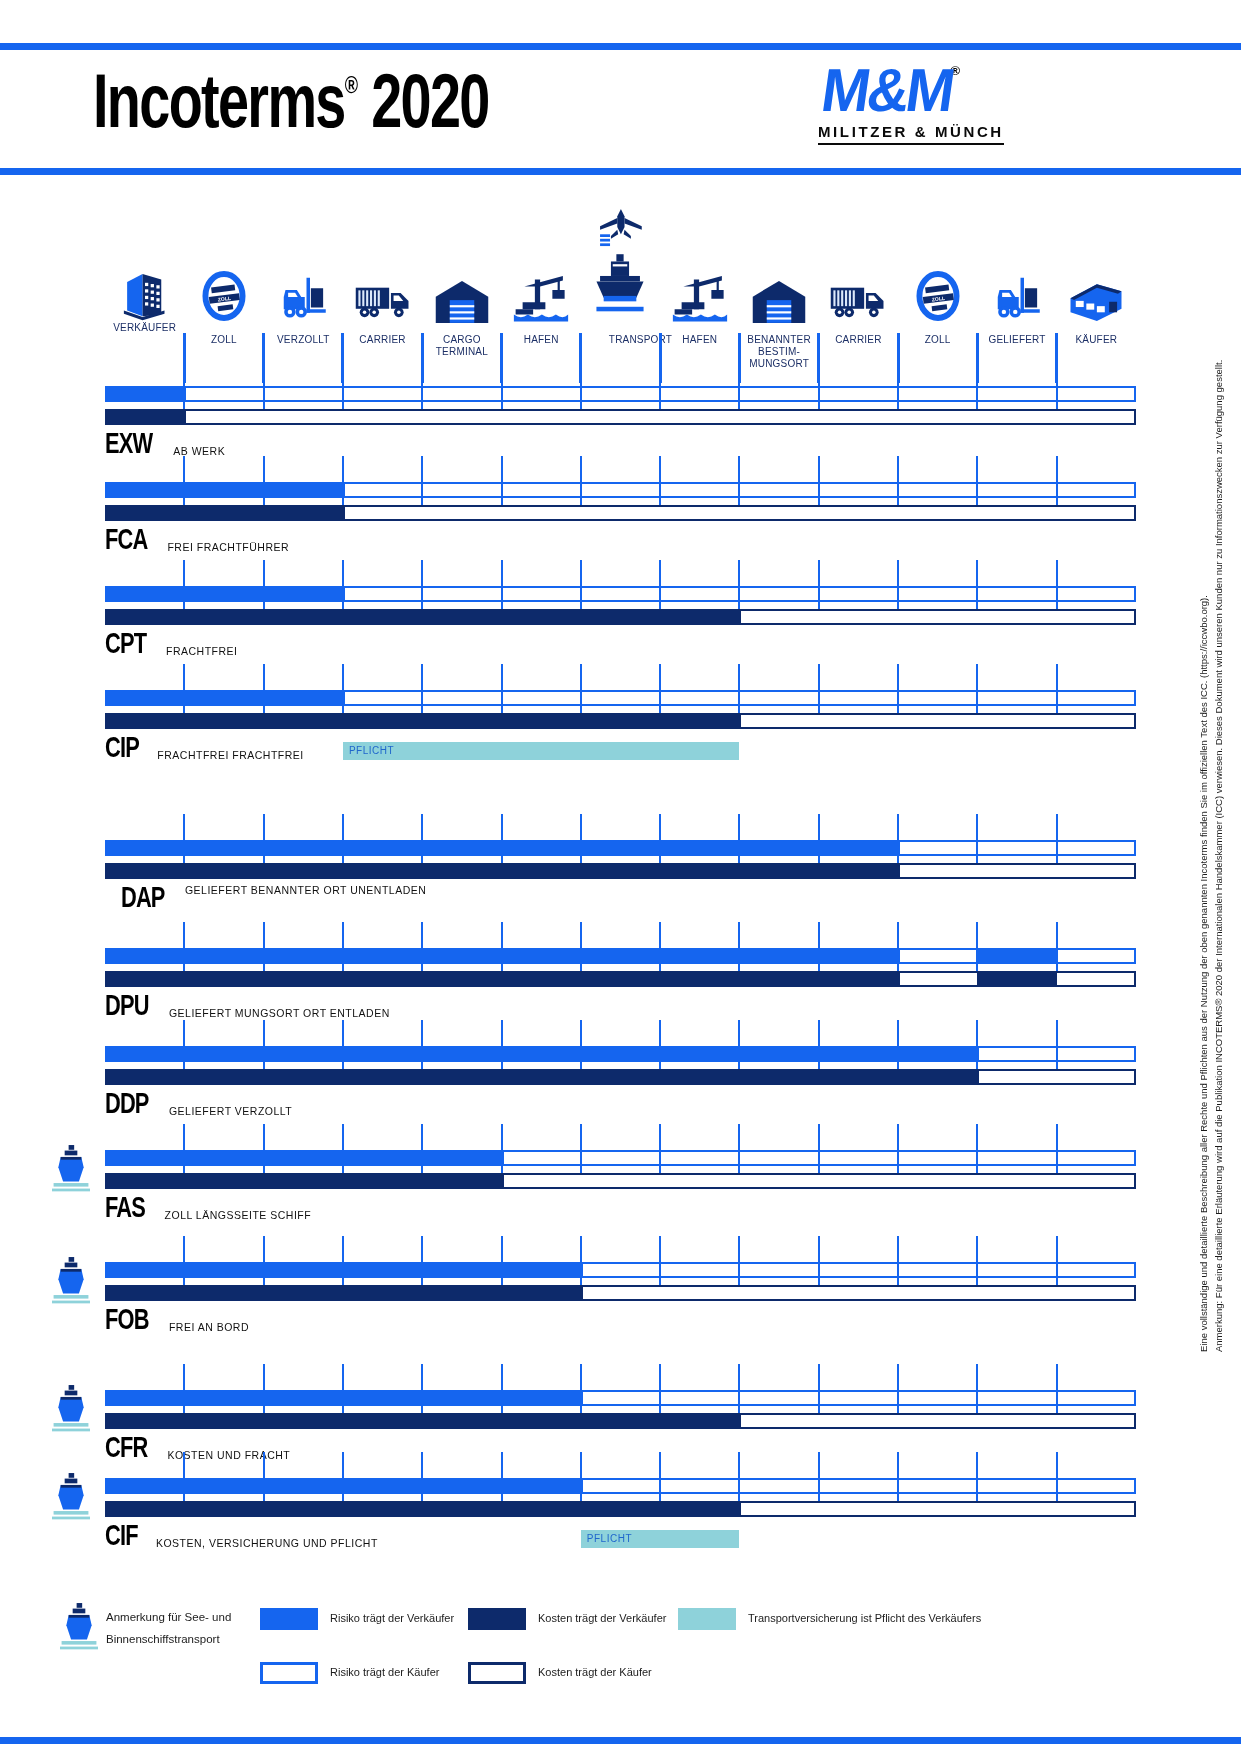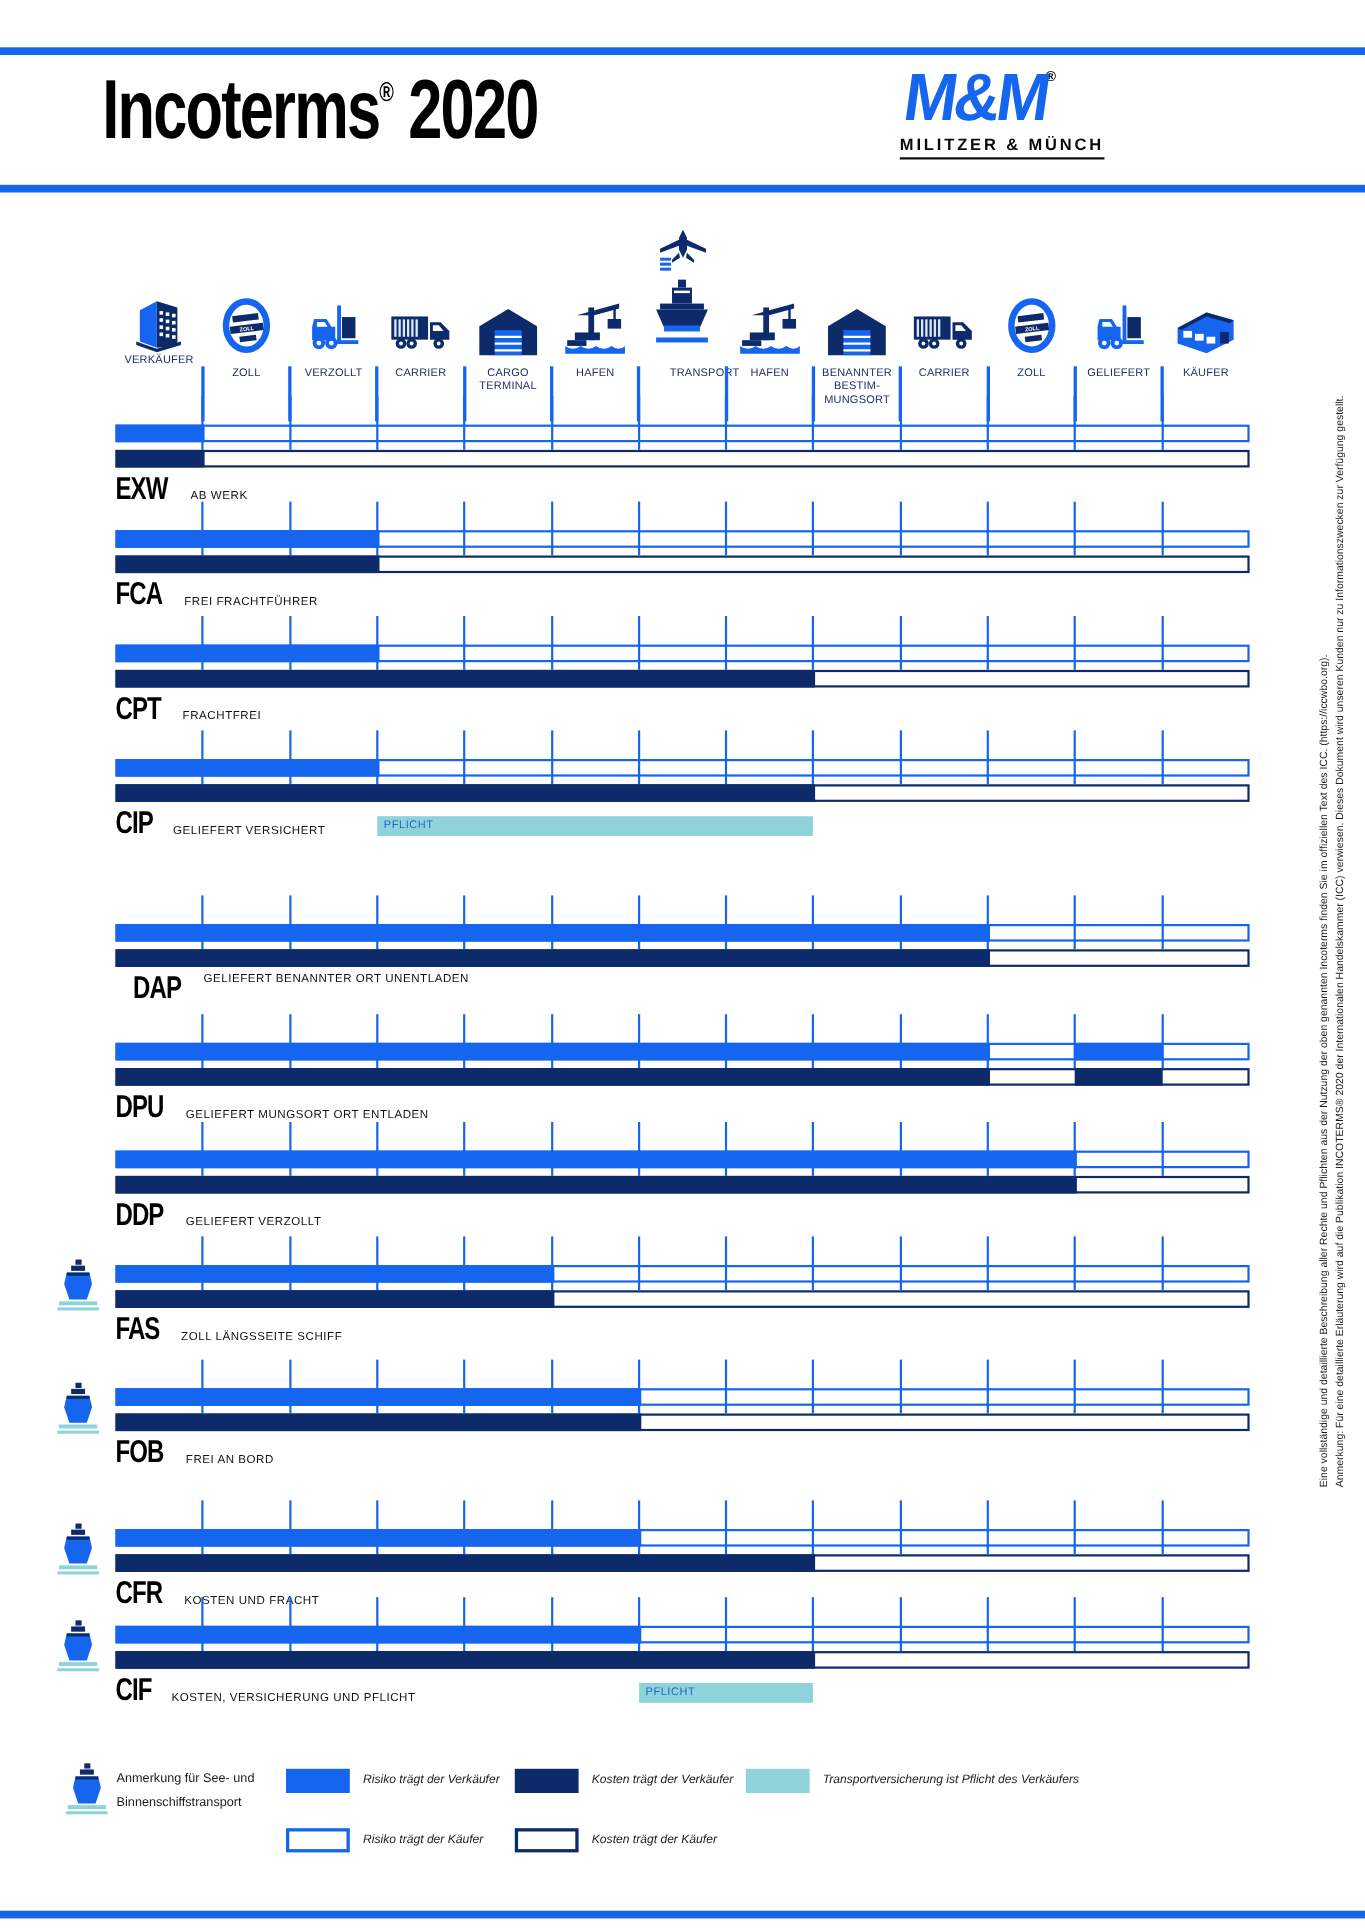--- a/index.html
+++ b/index.html
@@ -22,21 +22,21 @@
   .note-wrap{position:absolute;left:1196px;top:1352px;width:985px;transform:rotate(-90deg);
              transform-origin:0 0;display:flex;flex-direction:column;font-size:9.5px;
              line-height:15px;color:#1a1a1a;white-space:nowrap;}
   .note-l2{order:1;}
   .note-l1{order:2;}
   .stage-label{position:absolute;text-align:center;font-size:10px;line-height:12px;
                color:#1c2f66;letter-spacing:0.2px;}
   .term-code{display:inline-block;font-size:26px;font-weight:bold;color:#000;letter-spacing:-1px;
              transform:scale(0.84,1.1);transform-origin:left bottom;}
   .term-name{font-size:10.5px;color:#111;letter-spacing:0.5px;margin-left:12px;padding-bottom:4px;}
-  .legend-label{position:absolute;font-size:11px;color:#1c1c1c;font-style:italic;}
+  .legend-label{position:absolute;font-size:11px;color:#1c1c1c;}
   .sea-note{position:absolute;font-size:11.5px;line-height:22px;color:#1c1c1c;}
 </style>
 </head>
 <body>
 
 <div id="page">
   <div class="rule rule-top"></div>
 
   <div class="title"><span>Incoterms</span><span class="reg">®</span><span class="yr">2020</span></div>
 
@@ -355,21 +355,21 @@
       <div style="position: absolute; left: 1055.69px; top: 664px; width: 2px; height: 49px; background: rgb(21, 101, 239);"></div>
       <div style="position: absolute; left: 105px; top: 690px; width: 1031px; height: 16px; border: 2px solid rgb(21, 101, 239); box-sizing: border-box;">
         <div style="position: absolute; left: -2px; top: -2px; width: 239.923px; height: 16px; background: rgb(21, 101, 239);"></div>
       </div>
       <div style="position: absolute; left: 105px; top: 713px; width: 1031px; height: 16px; border: 2px solid rgb(13, 42, 107); box-sizing: border-box; background: rgb(255, 255, 255);">
         <div style="position: absolute; left: -2px; top: -2px; width: 636.462px; height: 16px; background: rgb(13, 42, 107);"></div>
       </div>
       <div style="position: absolute; left: 342.923px; top: 742px; width: 396.538px; height: 18px; background: rgb(142, 210, 218); font-size: 10px; line-height: 18px; padding-left: 6px; box-sizing: border-box; color: rgb(31, 102, 204); letter-spacing: 0.5px;"><div style="display: inline;">PFLICHT</div></div>
       <div style="position: absolute; left: 105px; top: 734px; display: flex; align-items: flex-end; white-space: nowrap;">
         <div class="term-code">CIP</div>
-        <div class="term-name">GELIEFERT VERSICHERT</div>
+        <div class="term-name">FRACHTFREI FRACHTFREI</div>
       </div>
     </div>
     <div style="position: absolute; left: 0px; top: 0px;">
       <div style="position: absolute; left: 183.308px; top: 814px; width: 2px; height: 49px; background: rgb(21, 101, 239);"></div>
       <div style="position: absolute; left: 262.615px; top: 814px; width: 2px; height: 49px; background: rgb(21, 101, 239);"></div>
       <div style="position: absolute; left: 341.923px; top: 814px; width: 2px; height: 49px; background: rgb(21, 101, 239);"></div>
       <div style="position: absolute; left: 421.231px; top: 814px; width: 2px; height: 49px; background: rgb(21, 101, 239);"></div>
       <div style="position: absolute; left: 500.538px; top: 814px; width: 2px; height: 49px; background: rgb(21, 101, 239);"></div>
       <div style="position: absolute; left: 579.846px; top: 814px; width: 2px; height: 49px; background: rgb(21, 101, 239);"></div>
       <div style="position: absolute; left: 659.154px; top: 814px; width: 2px; height: 49px; background: rgb(21, 101, 239);"></div>

